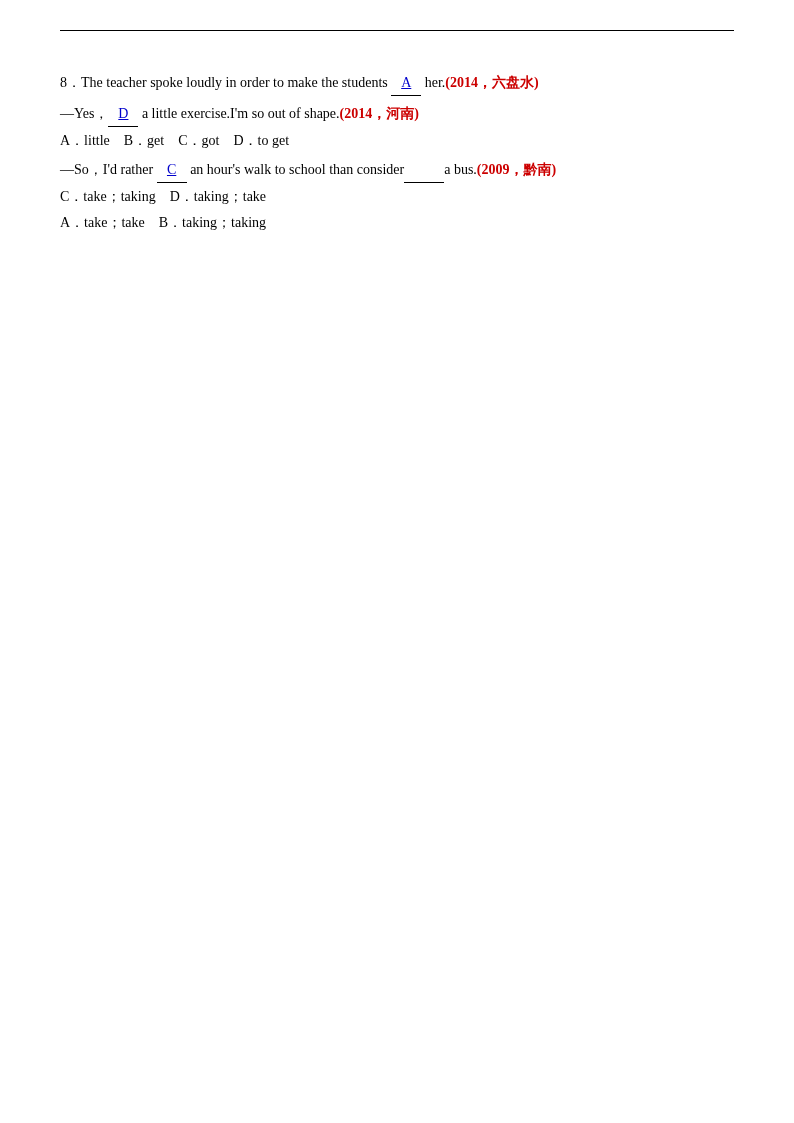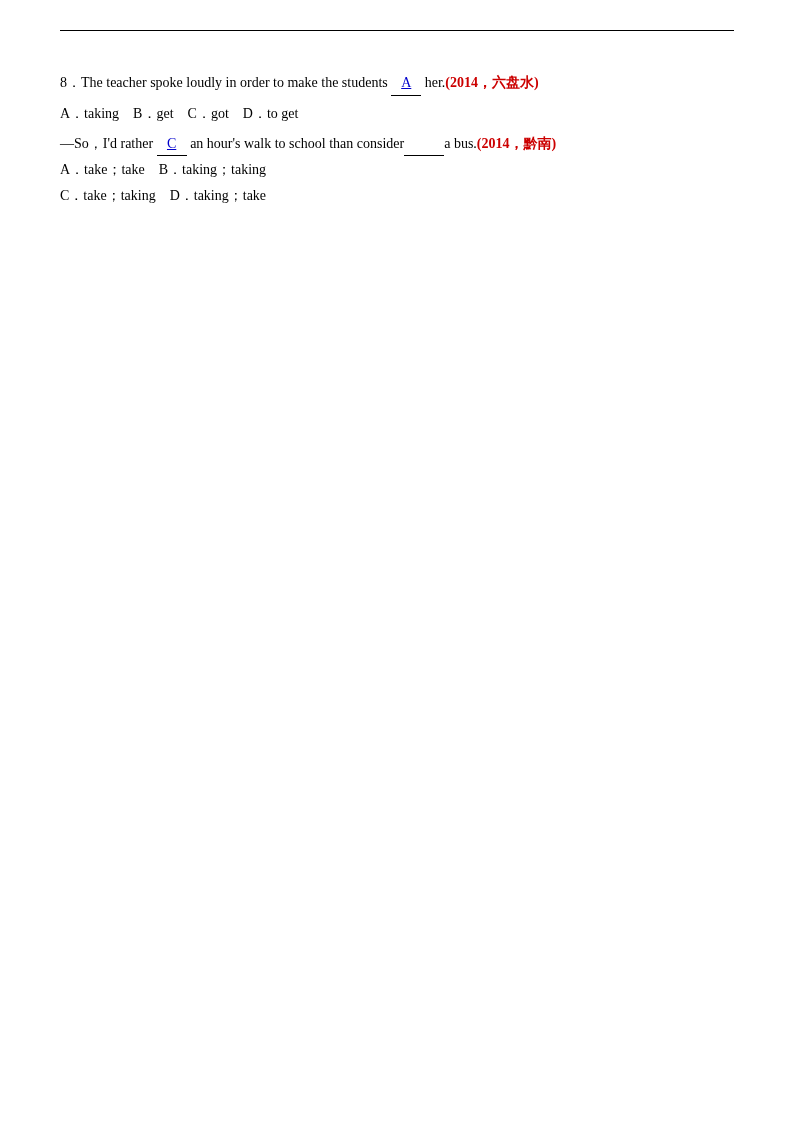--- a/index.html
+++ b/index.html
@@ -71,30 +71,33 @@
 <div class="page">
   <div class="top-line"></div>
 
   <div class="question-block">
     <span class="question-line">
       <span>8</span><span>．</span>The teacher spoke loudly in order to make the students <span class="blank"><span class="answer-letter">A</span></span> her.<span class="source">(2014，六盘水)</span>
     </span>
   </div>
 
   <div class="question-block">
+    <span class="answer-line">
+      —Yes，<span class="blank"><span class="answer-letter">D</span></span> a little exercise.I'm so out of shape.<span class="source">(2014，河南)</span>
+    </span>
     <span class="options-line">
-      A．taking　B．get　C．got　D．to get
+      A．little　B．get　C．got　D．to get
     </span>
   </div>
 
   <div class="question-block">
     <span class="answer-line">
-      —So，I'd rather <span class="blank"><span class="answer-letter">C</span></span> an hour's walk to school than consider<span class="blank-long">&nbsp;&nbsp;&nbsp;&nbsp;&nbsp;</span>a bus.<span class="source">(2014，黔南)</span>
+      —So，I'd rather <span class="blank"><span class="answer-letter">C</span></span> an hour's walk to school than consider<span class="blank-long">&nbsp;&nbsp;&nbsp;&nbsp;&nbsp;</span>a bus.<span class="source">(2009，黔南)</span>
+    </span>
+    <span class="options-line">
+      C．take；taking　D．taking；take
     </span>
     <span class="options-line">
       A．take；take　B．taking；taking
-    </span>
-    <span class="options-line">
-      C．take；taking　D．taking；take
     </span>
   </div>
 
 </div>
 
 </body></html>

